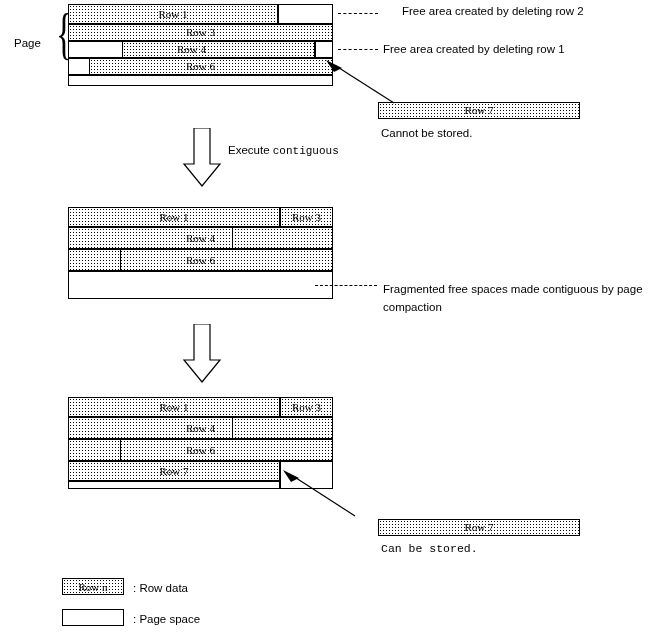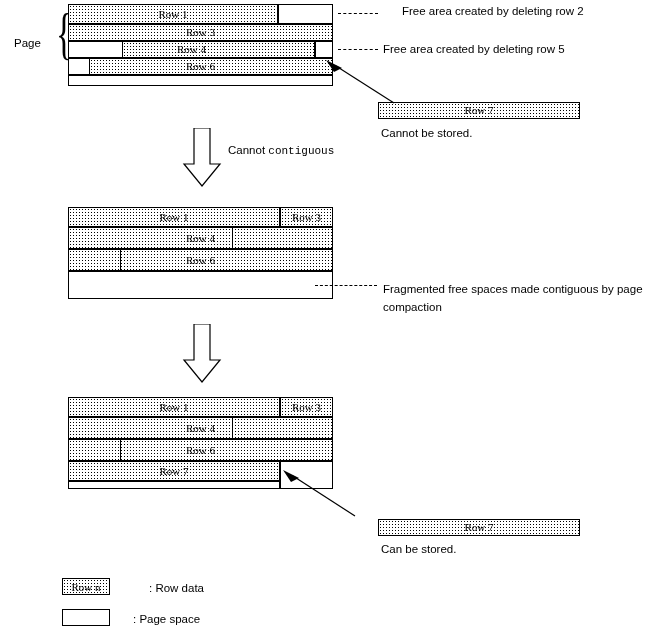--- a/index.html
+++ b/index.html
@@ -84,21 +84,21 @@
   }
 
   
   .bigarrow { position: absolute; }
 
   
   .legend-box {
     position: absolute;
     box-sizing: border-box;
     border: 1px solid #000;
-    width: 48px;
+    width: 62px;
     height: 17px;
     display: flex;
     align-items: center;
     justify-content: center;
     font-size: 11px;
   }
   .legend-box.dots {
     background-color: #ffffff;
     background-image: radial-gradient(#000 0.5px, transparent 0.6px);
     background-size: 3px 3px;
@@ -143,37 +143,37 @@
 
 <div class="freebar nofill" style="left:68px; top:41px; width:55px; height:17px;"></div>
 <div class="freebar nofill" style="left:68px; top:58px; width:22px; height:17px;"></div>
 
 <div class="freebar nofill" style="left:68px; top:75px; width:265px; height:11px;"></div>
 
 <div class="dash" style="left:338px; top:13px; width:40px;"></div>
 <div class="txt" style="left:383px; top:4px;margin-left:19px;">Free area created by deleting row 2</div>
 
 <div class="dash" style="left:338px; top:49px; width:40px;"></div>
-<div class="txt" style="left:383px; top:42px;">Free area created by deleting row 5</div>
+<div class="txt" style="left:383px; top:42px;">Free area created by deleting row 1</div>
 
 <div class="rowbar" style="left:378px; top:102px; width:202px; height:17px;">
   <span class="rowlabel">Row 7</span>
 </div>
 <div class="txt" style="left:381px; top:126px;">Cannot be stored.</div>
 
 <svg class="abs" style="left:320px; top:58px;" width="80" height="50" viewBox="0 0 80 50">
   <line x1="74" y1="45" x2="16" y2="8" stroke="#000" stroke-width="1.2"></line>
   <polygon points="6,2 22,10 14,14" fill="#000"></polygon>
 </svg>
 
 <svg class="bigarrow" style="left:182px; top:128px;" width="40" height="60" viewBox="0 0 40 60">
   <polygon points="12,0 28,0 28,36 38,36 20,58 2,36 12,36" fill="#ffffff" stroke="#000000" stroke-width="1.2"></polygon>
 </svg>
 <div class="txt" style="left:228px; top:143px;">
-  <span>Cannot </span><span class="mono">contiguous</span>
+  <span>Execute </span><span class="mono">contiguous</span>
 </div>
 
 <div class="pageblock" style="left:68px; top:207px; width:265px; height:92px;"></div>
 
 <div class="rowbar" style="left:68px; top:207px; width:212px; height:20px;">
   <span class="rowlabel">Row 1</span>
 </div>
 <div class="rowbar" style="left:280px; top:207px; width:53px; height:20px;">
   <span class="rowlabel">Row 3</span>
 </div>
@@ -223,21 +223,21 @@
 <div class="freebar nofill" style="left:68px; top:481px; width:212px; height:8px;"></div>
 
 <svg class="abs" style="left:275px; top:466px;" width="85" height="55" viewBox="0 0 85 55">
   <line x1="80" y1="50" x2="18" y2="10" stroke="#000" stroke-width="1.2"></line>
   <polygon points="8,4 24,12 16,16" fill="#000"></polygon>
 </svg>
 
 <div class="rowbar" style="left:378px; top:519px; width:202px; height:17px;">
   <span class="rowlabel">Row 7</span>
 </div>
-<div class="txt" style="left:381px; top:542px;">Can be stored.</div>
+<div class="txt" style="left:381px; top:542px;font-family:Liberation Mono, monospace;">Can be stored.</div>
 
 <div class="legend-box dots" style="left:62px; top:578px;">
   <span class="rowlabel">Row n</span>
 </div>
-<div class="legend-txt" style="left:133px; top:582px;margin-left:16px;">: Row data</div>
+<div class="legend-txt" style="left:133px; top:582px;">: Row data</div>
 
 <div class="legend-box" style="left:62px; top:609px;"></div>
 <div class="legend-txt" style="left:133px; top:613px;">: Page space</div>
 
 </body></html>

